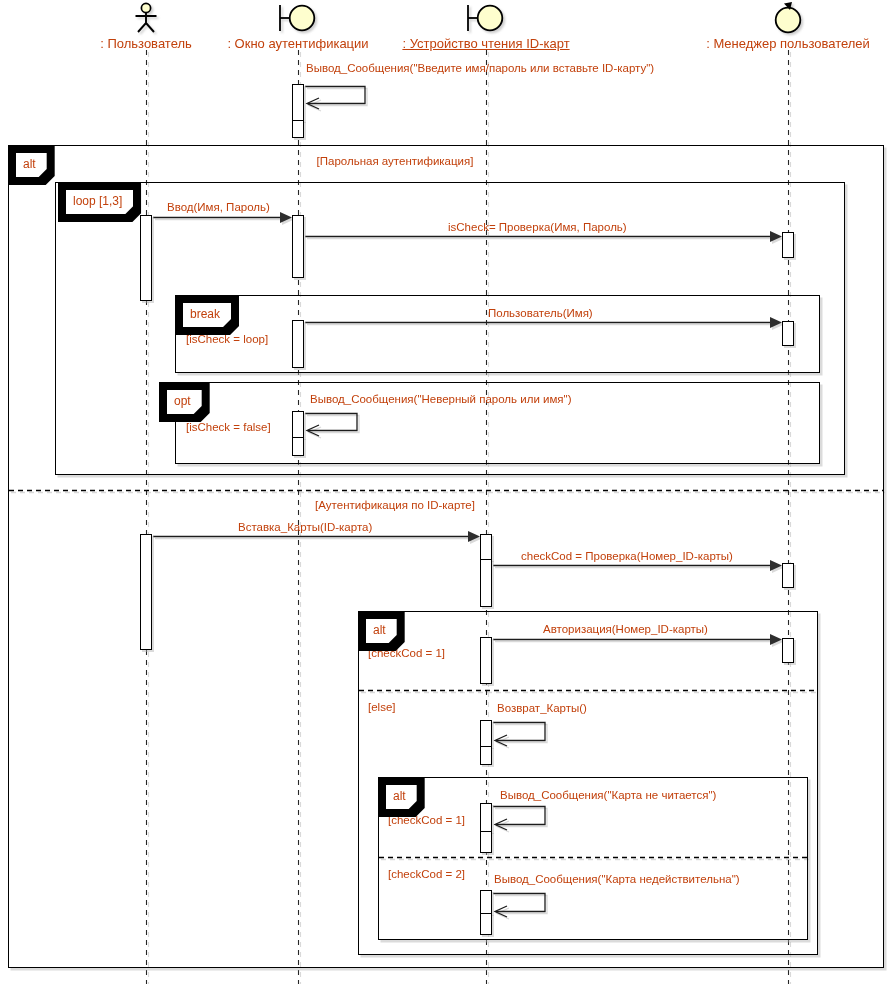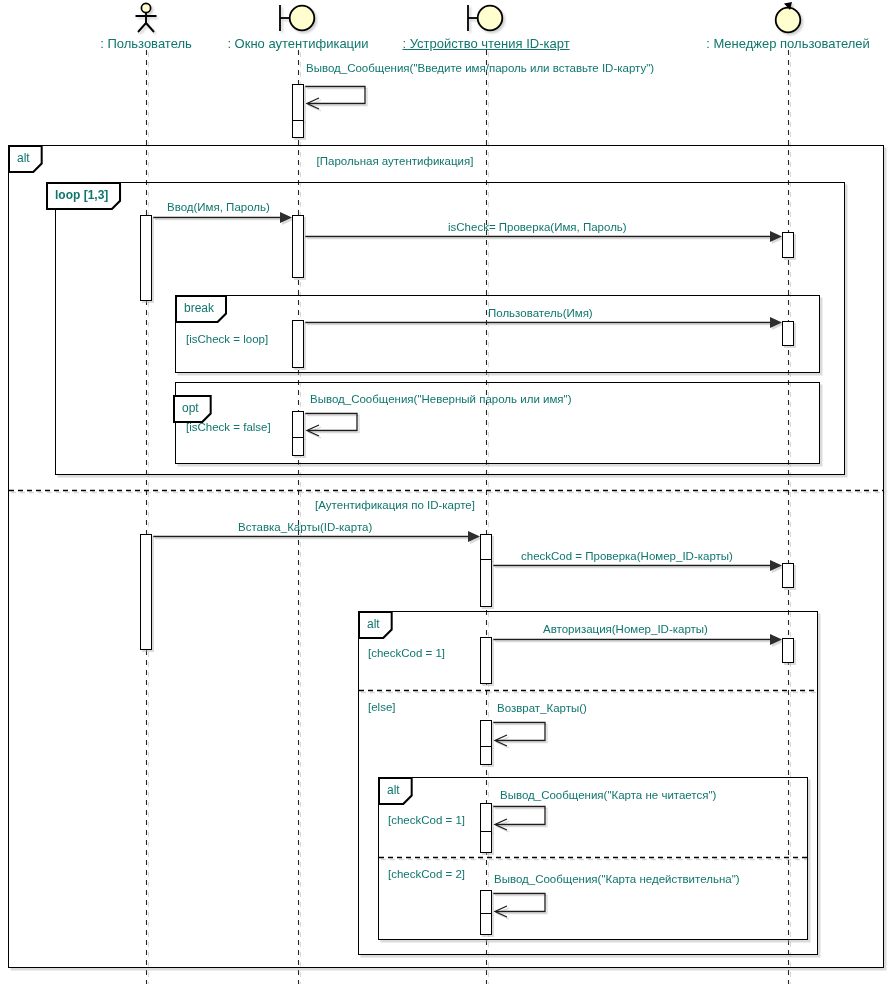--- a/index.html
+++ b/index.html
@@ -1,24 +1,24 @@
 <!DOCTYPE html>
 <html><head>
 <meta charset="utf-8">
 <style>
   html,body { margin:0; padding:0; background:#fff; }
   .canvas {
     position:relative; width:890px; height:984px; background:#fff;
-    font-family:"Liberation Sans", sans-serif; color:#0f766e; overflow:hidden;
+    font-family:"Liberation Sans", sans-serif; color:#c2410c; overflow:hidden;
   }
   .wires { position:absolute; left:0; top:0; z-index:1;
     filter: drop-shadow(2.5px 2.5px 0 rgba(185,185,185,.55)); }
   .frame { position:absolute; border:1.5px solid #000; box-sizing:border-box;
     box-shadow: 2.5px 2.5px 0 rgba(175,175,175,.45); z-index:2; background:transparent; }
-  .tab { position:absolute; z-index:5; background:#000; padding:2px;
+  .tab { position:absolute; z-index:5; background:#000; padding:8px;
     clip-path: polygon(0 0, 100% 0, 100% calc(100% - 9px), calc(100% - 9px) 100%, 0 100%);
     filter: drop-shadow(2px 2px 0 rgba(185,185,185,.5)); }
   .tab > span { display:block; background:#fff; font-size:12px; line-height:1;
     padding:5px 11px 7px 7px; white-space:nowrap;
     clip-path: polygon(0 0, 100% 0, 100% calc(100% - 8px), calc(100% - 8px) 100%, 0 100%); }
   .act { position:absolute; width:12px; background:#fff; border:1.3px solid #000;
     box-sizing:border-box; z-index:3; box-shadow:2px 2px 0 rgba(175,175,175,.45); }
   .msg { position:absolute; font-size:11.5px; white-space:nowrap; z-index:4; }
   .guard { position:absolute; font-size:11.5px; white-space:nowrap; z-index:4; }
   .guard.center { text-align:center; }
@@ -141,27 +141,27 @@
   <div class="frame" style="left:8px; top:145px; width:876px; height:823px;"></div>
   <div class="frame" style="left:55px; top:182px; width:790px; height:293px;"></div>
   <div class="frame" style="left:175px; top:295px; width:645px; height:78px;"></div>
   <div class="frame" style="left:175px; top:382px; width:645px; height:82px;"></div>
   <div class="frame" style="left:358px; top:611px; width:460px; height:344px;"></div>
   <div class="frame" style="left:378px; top:777px; width:430px; height:163px;"></div>
 
   <div class="tab" style="left:8px; top:145px;">
       <span>alt</span>
     </div>
-  <div class="tab" style="left:46px; top:182px;font-weight:bold;">
+  <div class="tab" style="left:58px; top:182px;">
       <span>loop [1,3]</span>
     </div>
   <div class="tab" style="left:175px; top:295px;">
       <span>break</span>
     </div>
-  <div class="tab" style="left:173px; top:382px;margin-top:13px;">
+  <div class="tab" style="left:159px; top:382px;">
       <span>opt</span>
     </div>
   <div class="tab" style="left:358px; top:611px;">
       <span>alt</span>
     </div>
   <div class="tab" style="left:378px; top:777px;">
       <span>alt</span>
     </div>
 
   <div class="guard center" style="left:307px; top:155px; width:176px;">[Парольная аутентификация]</div>

